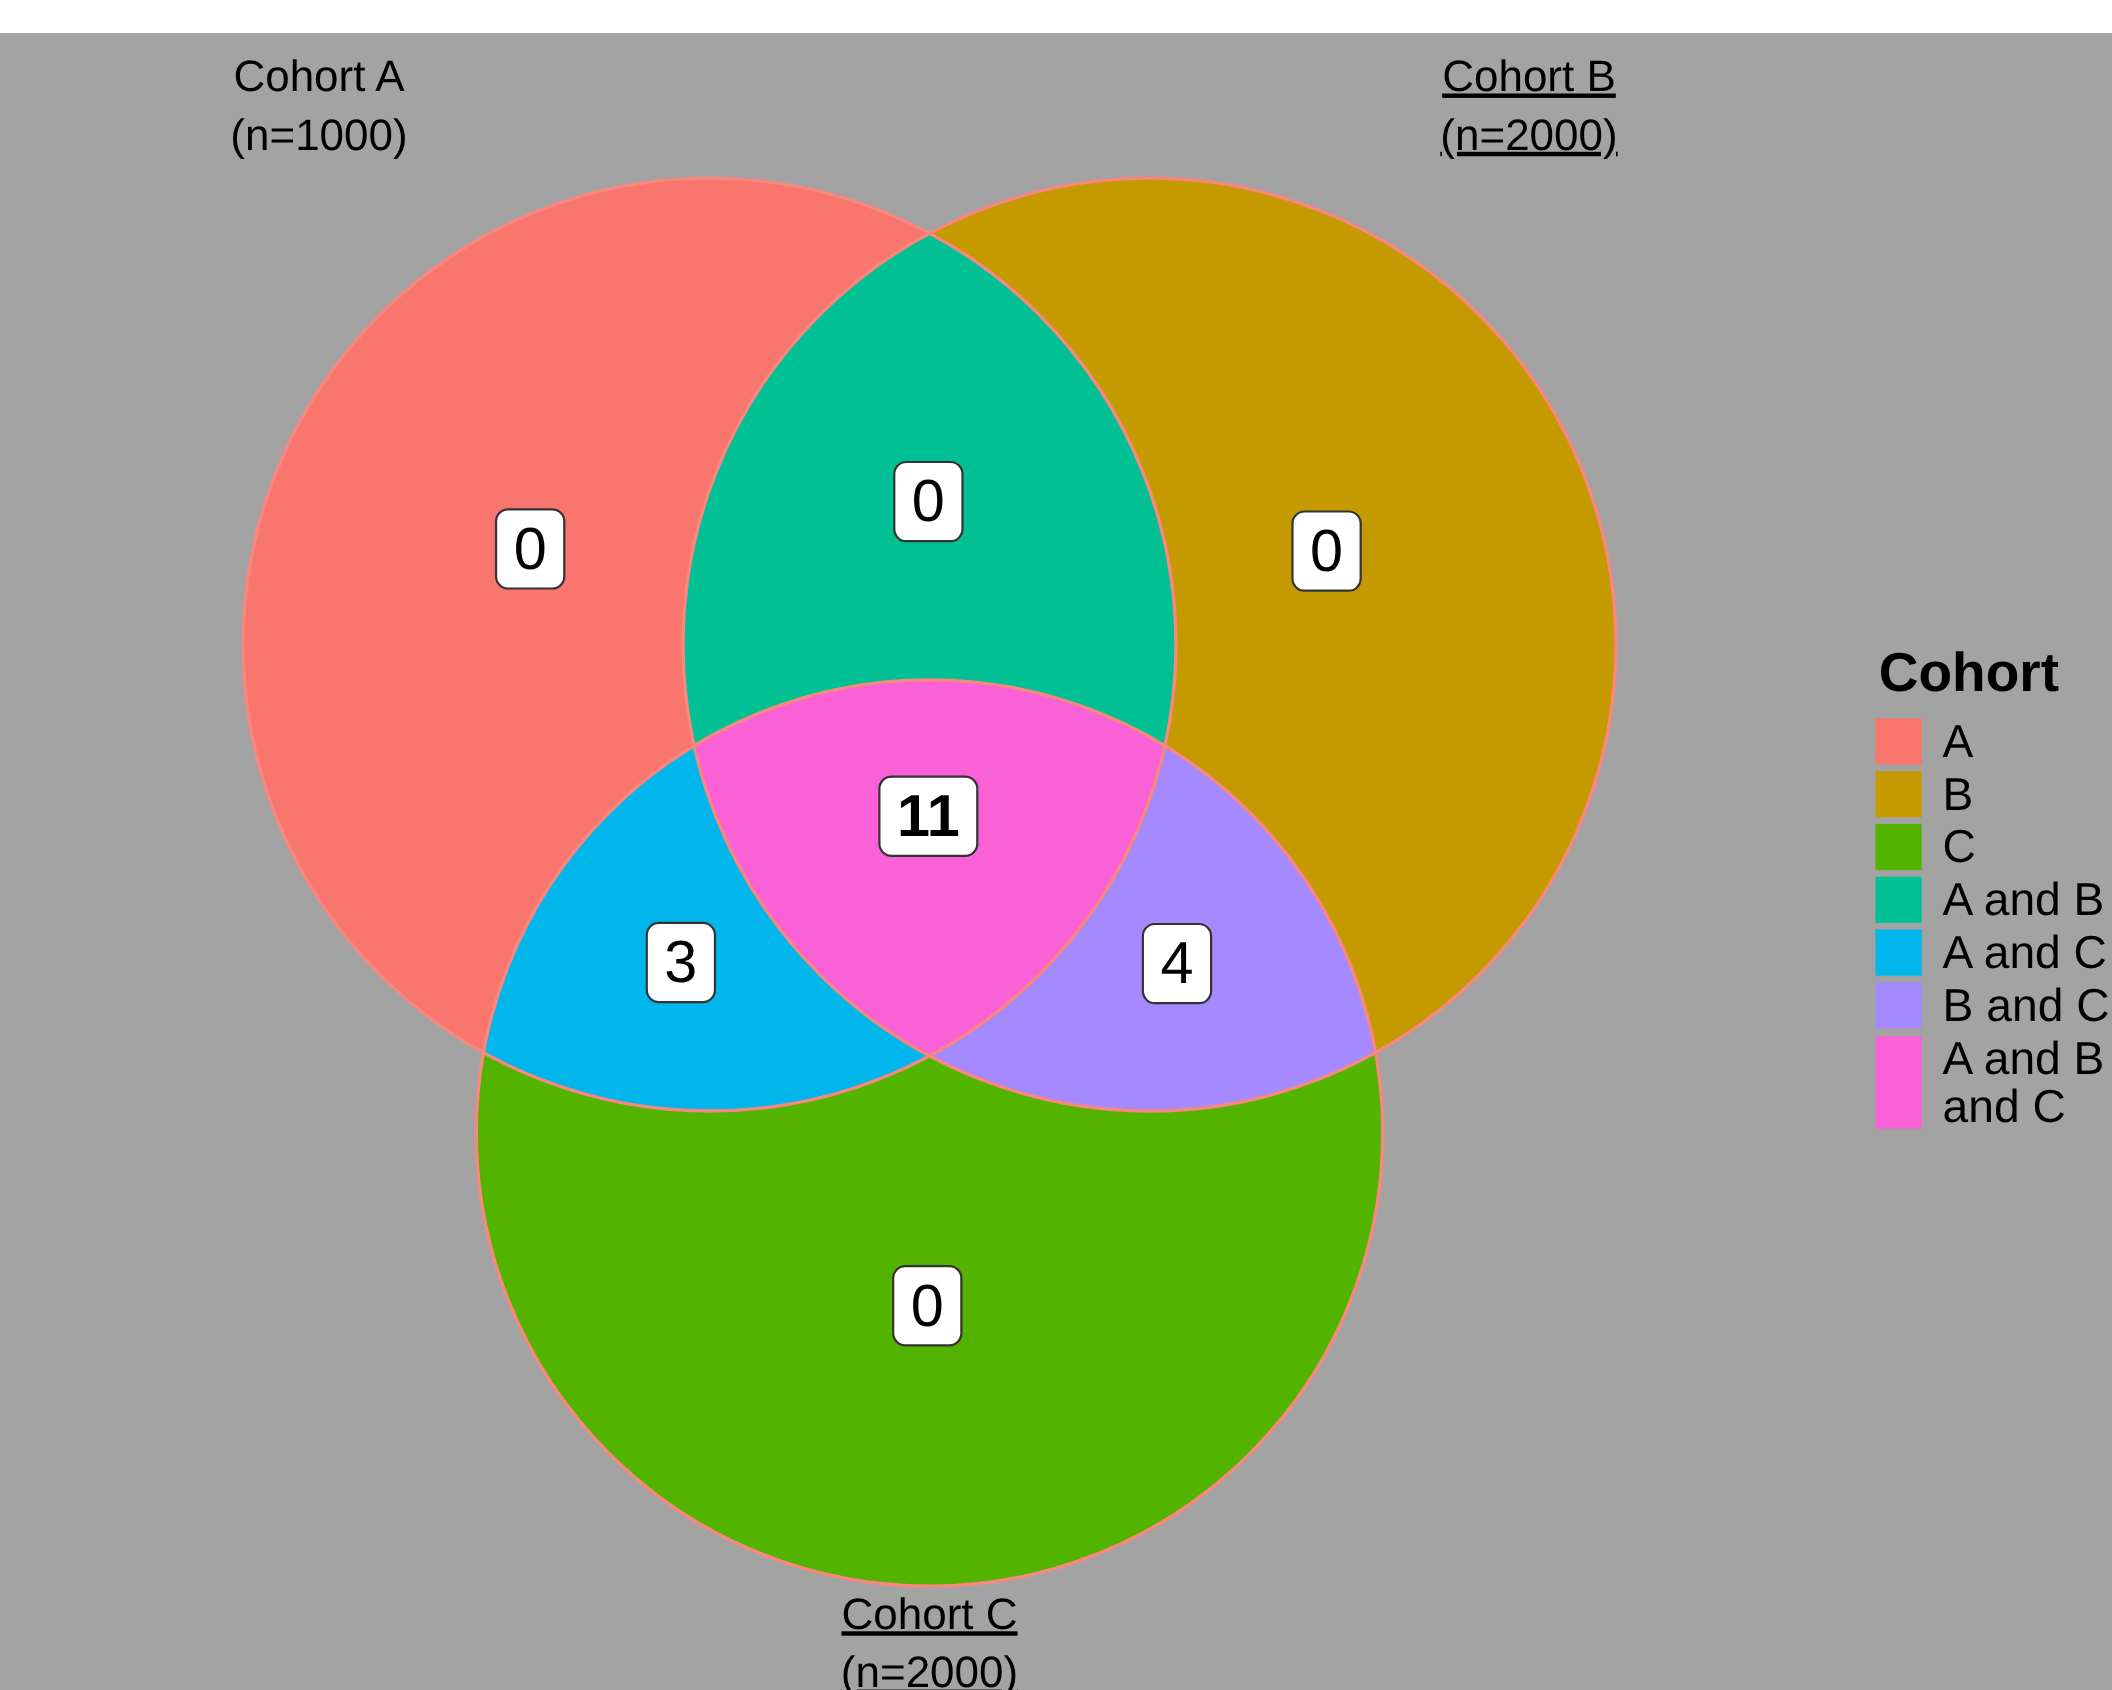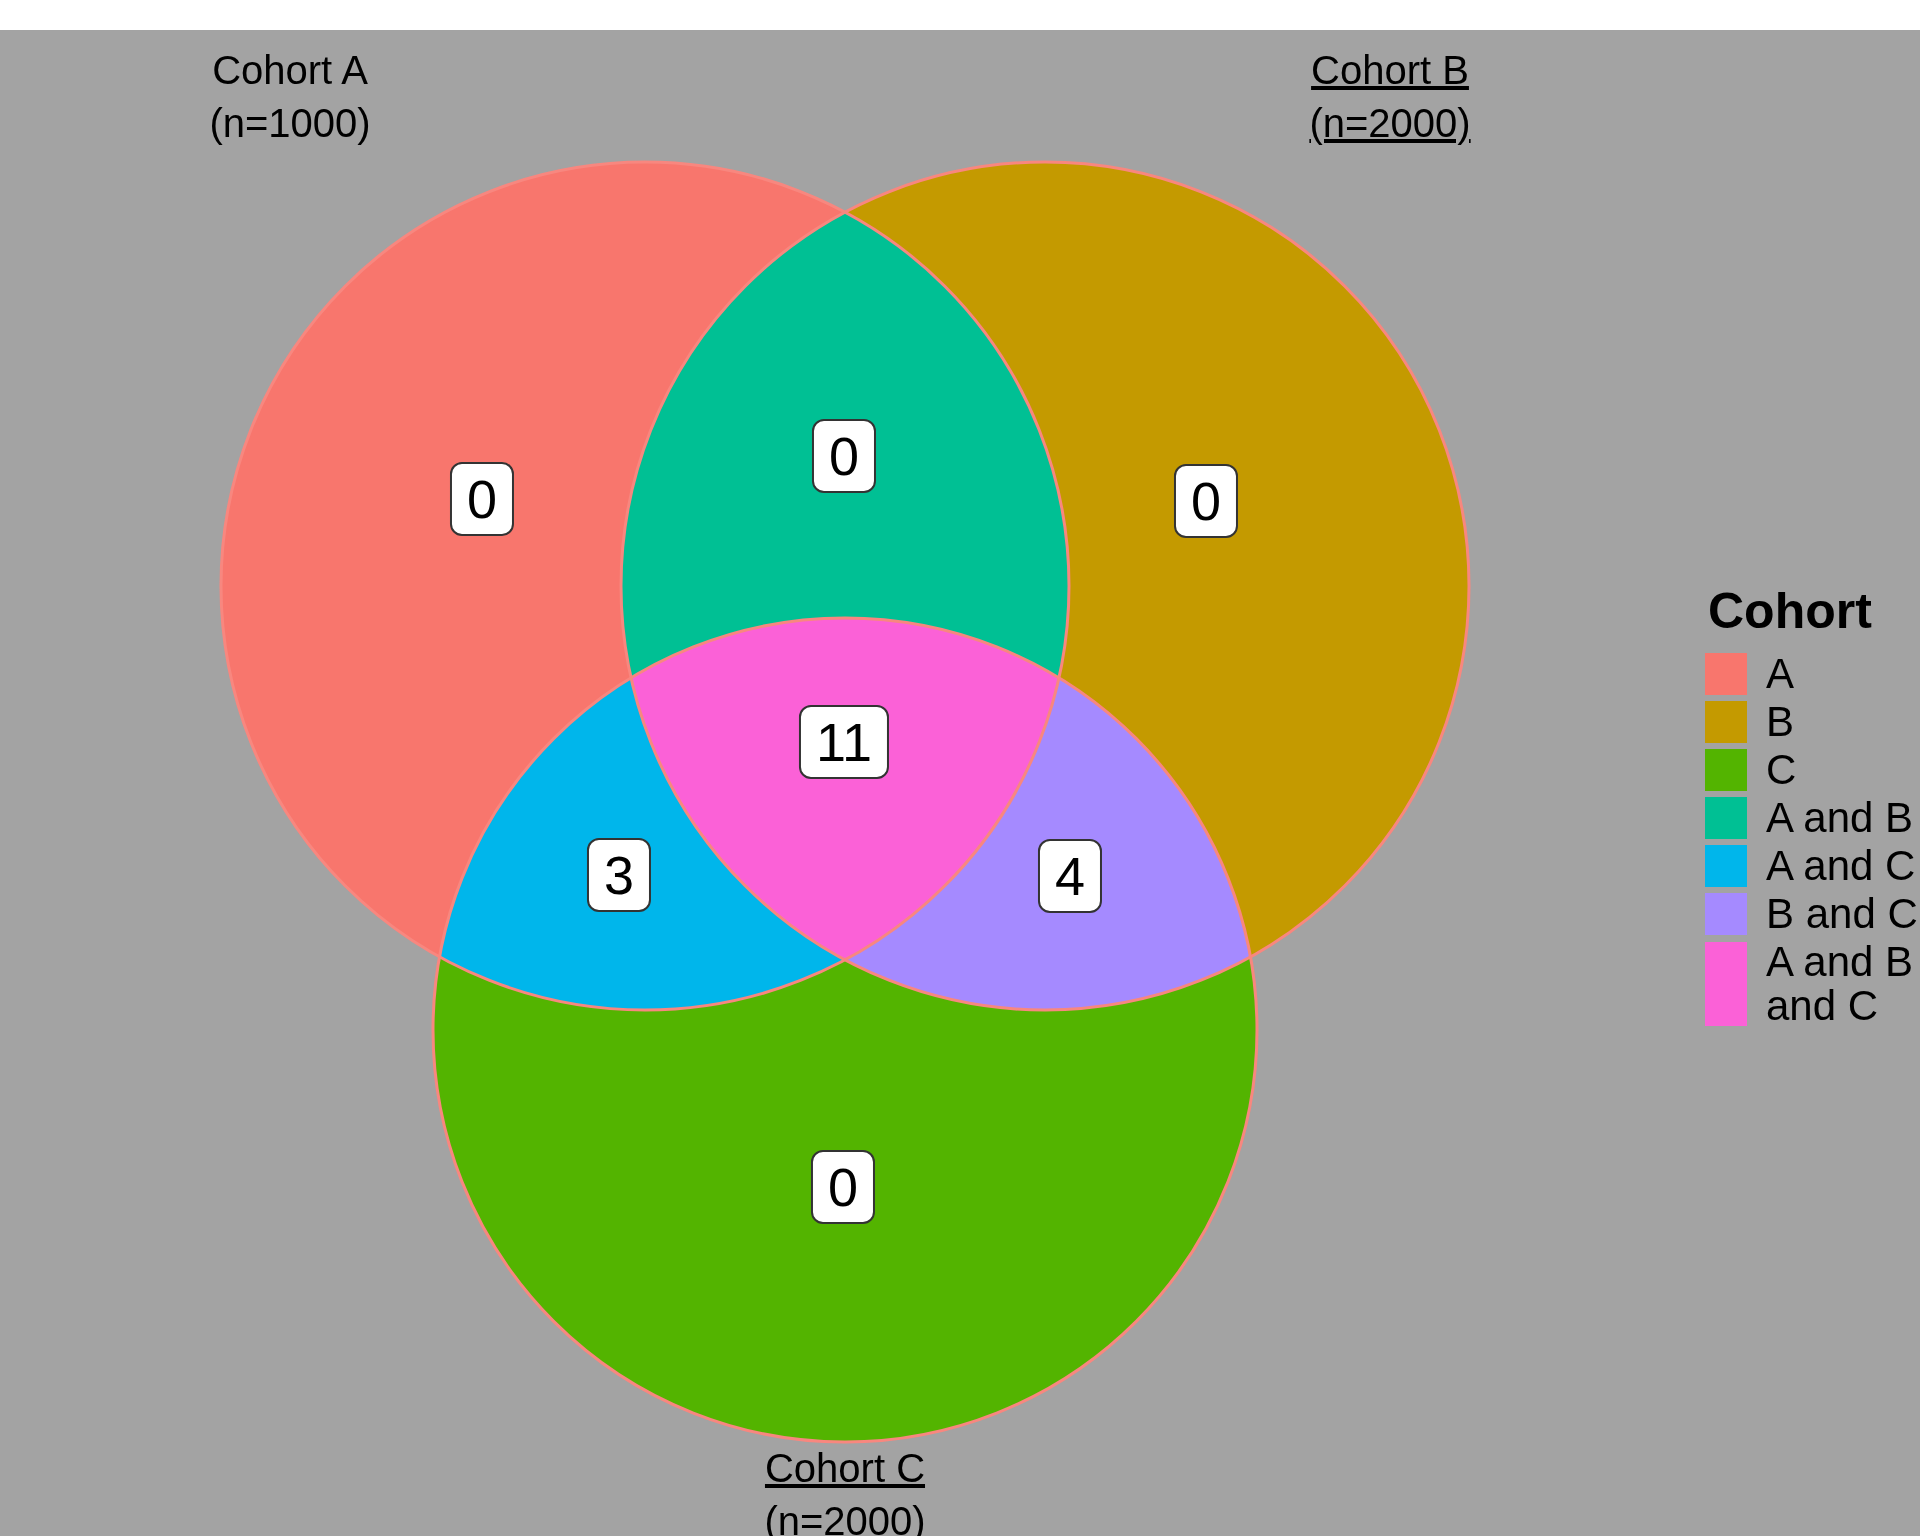--- a/index.html
+++ b/index.html
@@ -122,21 +122,21 @@
     <div>(n=2000)</div>
   </div>
   <div class="set-title" style="left:845px; top:1412px;text-decoration:underline;">
     <div>Cohort C</div>
     <div>(n=2000)</div>
   </div>
 
   <div class="count-box" style="left:482px; top:469px;">0</div>
   <div class="count-box" style="left:844px; top:426px;">0</div>
   <div class="count-box" style="left:1206px; top:471px;">0</div>
-  <div class="count-box" style="left:844px; top:712px;">11</div>
+  <div class="count-box" style="left:844px; top:712px;font-weight:bold;">11</div>
   <div class="count-box" style="left:619px; top:845px;">3</div>
   <div class="count-box" style="left:1070px; top:846px;">4</div>
   <div class="count-box" style="left:843px; top:1157px;">0</div>
 
   <div class="legend">
     <div class="legend-title">Cohort</div>
     <div class="legend-items">
 
       <div class="legend-item">
         <span class="swatch" style="background-color: rgb(248, 118, 109);"></span>

